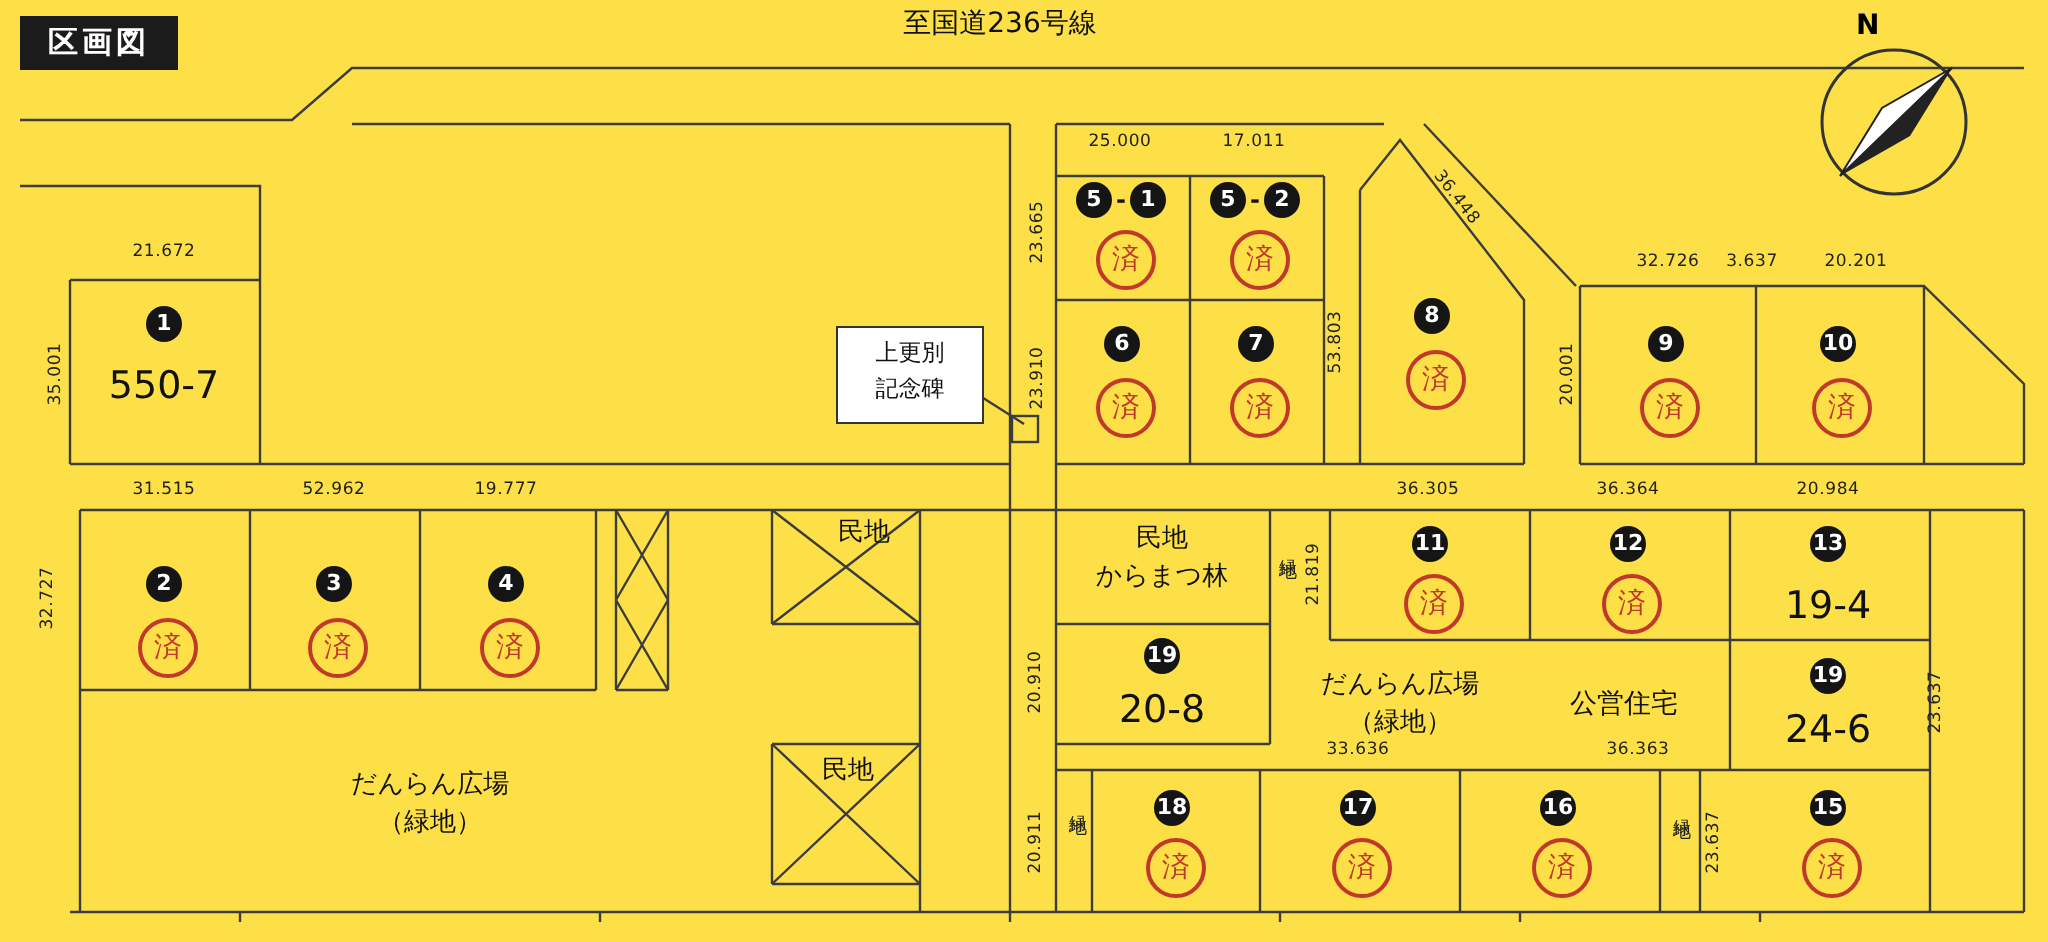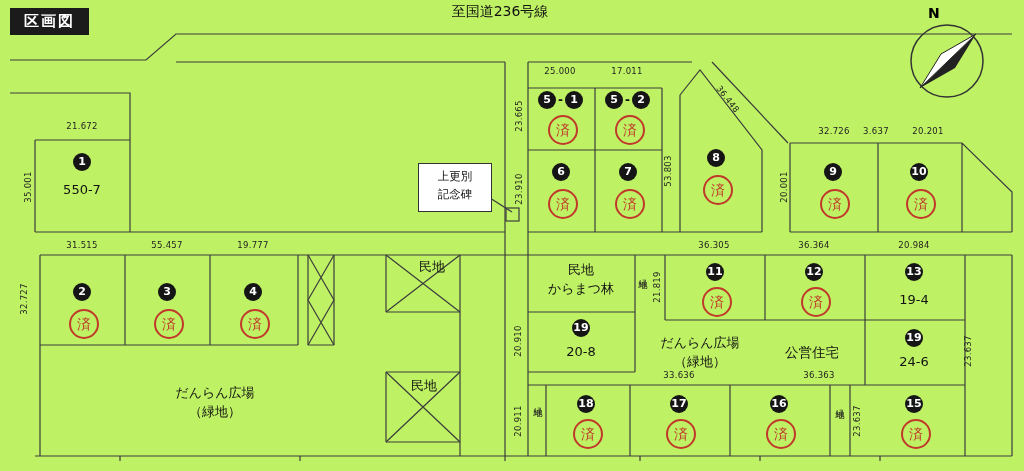--- a/index.html
+++ b/index.html
@@ -1,30 +1,30 @@
 <!DOCTYPE html>
 <html><head>
 <meta charset="utf-8">
 <style>
   html,body{margin:0;padding:0;background:#ffffff;}
-  #canvas{position:relative;width:1024px;height:471px;background:#bef264;
+  #canvas{position:relative;width:1024px;height:471px;background:#fde047;
           font-family:"DejaVu Sans",sans-serif;overflow:hidden;}
   svg.map{position:absolute;left:0;top:0;z-index:1;}
   .title-box{position:absolute;left:10px;top:8px;z-index:4;background:#1b1b1b;color:#fff;
              font-size:15px;font-weight:bold;padding:4px 14px;letter-spacing:2px;}
   .road-to{position:absolute;left:400px;top:3px;width:200px;text-align:center;font-size:14px;z-index:3;color:#111;}
   .n-label{position:absolute;left:928px;top:5px;font-weight:bold;font-size:14px;z-index:3;}
   .badge{position:absolute;z-index:4;width:18px;height:18px;border-radius:50%;background:#151515;
          color:#fff;font-size:11px;font-weight:bold;line-height:18px;text-align:center;}
   .badge-pair{position:absolute;z-index:4;display:flex;align-items:center;gap:2px;
               font-weight:bold;font-size:12px;color:#111;}
   .badge-pair .badge{position:static;}
   .stamp{position:absolute;z-index:4;width:26px;height:26px;border:2px solid #c0392b;border-radius:50%;
          color:#c0392b;font-size:14px;line-height:26px;text-align:center;background:rgba(255,255,255,0.0);}
-  .lot{position:absolute;z-index:4;font-size:13px;color:#111;text-align:center;width:60px;}
+  .lot{position:absolute;z-index:4;font-size:19px;color:#111;text-align:center;width:60px;}
   .dim{position:absolute;z-index:3;font-size:8.5px;color:#222;width:56px;text-align:center;letter-spacing:0.3px;}
   .dim.v{transform:rotate(-90deg);}
   .dim.diag{transform:rotate(52deg);}
   .vtext{position:absolute;z-index:3;writing-mode:vertical-rl;font-size:9px;color:#222;letter-spacing:1px;}
   .area{position:absolute;z-index:3;font-size:13px;color:#111;text-align:center;line-height:1.45;}
   .monument{position:absolute;left:418px;top:163px;width:72px;height:44px;z-index:4;border:1.3px solid #333;
             background:#fff;font-size:11.5px;line-height:1.6;text-align:center;padding-top:3px;color:#111;}
 </style>
 </head>
 <body>
@@ -153,21 +153,21 @@
   <div class="dim" style="left:599px;top:66px">17.011</div>
   <div class="dim v" style="left:491px;top:111px">23.665</div>
   <div class="dim v" style="left:491px;top:184px">23.910</div>
   <div class="dim v" style="left:640px;top:166px">53.803</div>
   <div class="dim diag" style="left:700px;top:94px">36.448</div>
   <div class="dim" style="left:806px;top:126px">32.726</div>
   <div class="dim" style="left:854px;top:126px;width:44px">3.637</div>
   <div class="dim" style="left:900px;top:126px">20.201</div>
   <div class="dim v" style="left:756px;top:182px">20.001</div>
   <div class="dim" style="left:54px;top:240px">31.515</div>
-  <div class="dim" style="left:139px;top:240px">55.457</div>
+  <div class="dim" style="left:139px;top:240px">52.962</div>
   <div class="dim" style="left:225px;top:240px">19.777</div>
   <div class="dim v" style="left:-4px;top:294px">32.727</div>
   <div class="dim v" style="left:490px;top:336px">20.910</div>
   <div class="dim v" style="left:490px;top:416px">20.911</div>
   <div class="dim" style="left:686px;top:240px">36.305</div>
   <div class="dim" style="left:786px;top:240px">36.364</div>
   <div class="dim" style="left:886px;top:240px">20.984</div>
   <div class="dim v" style="left:629px;top:282px">21.819</div>
   <div class="dim v" style="left:940px;top:346px">23.637</div>
   <div class="dim v" style="left:829px;top:416px">23.637</div>

